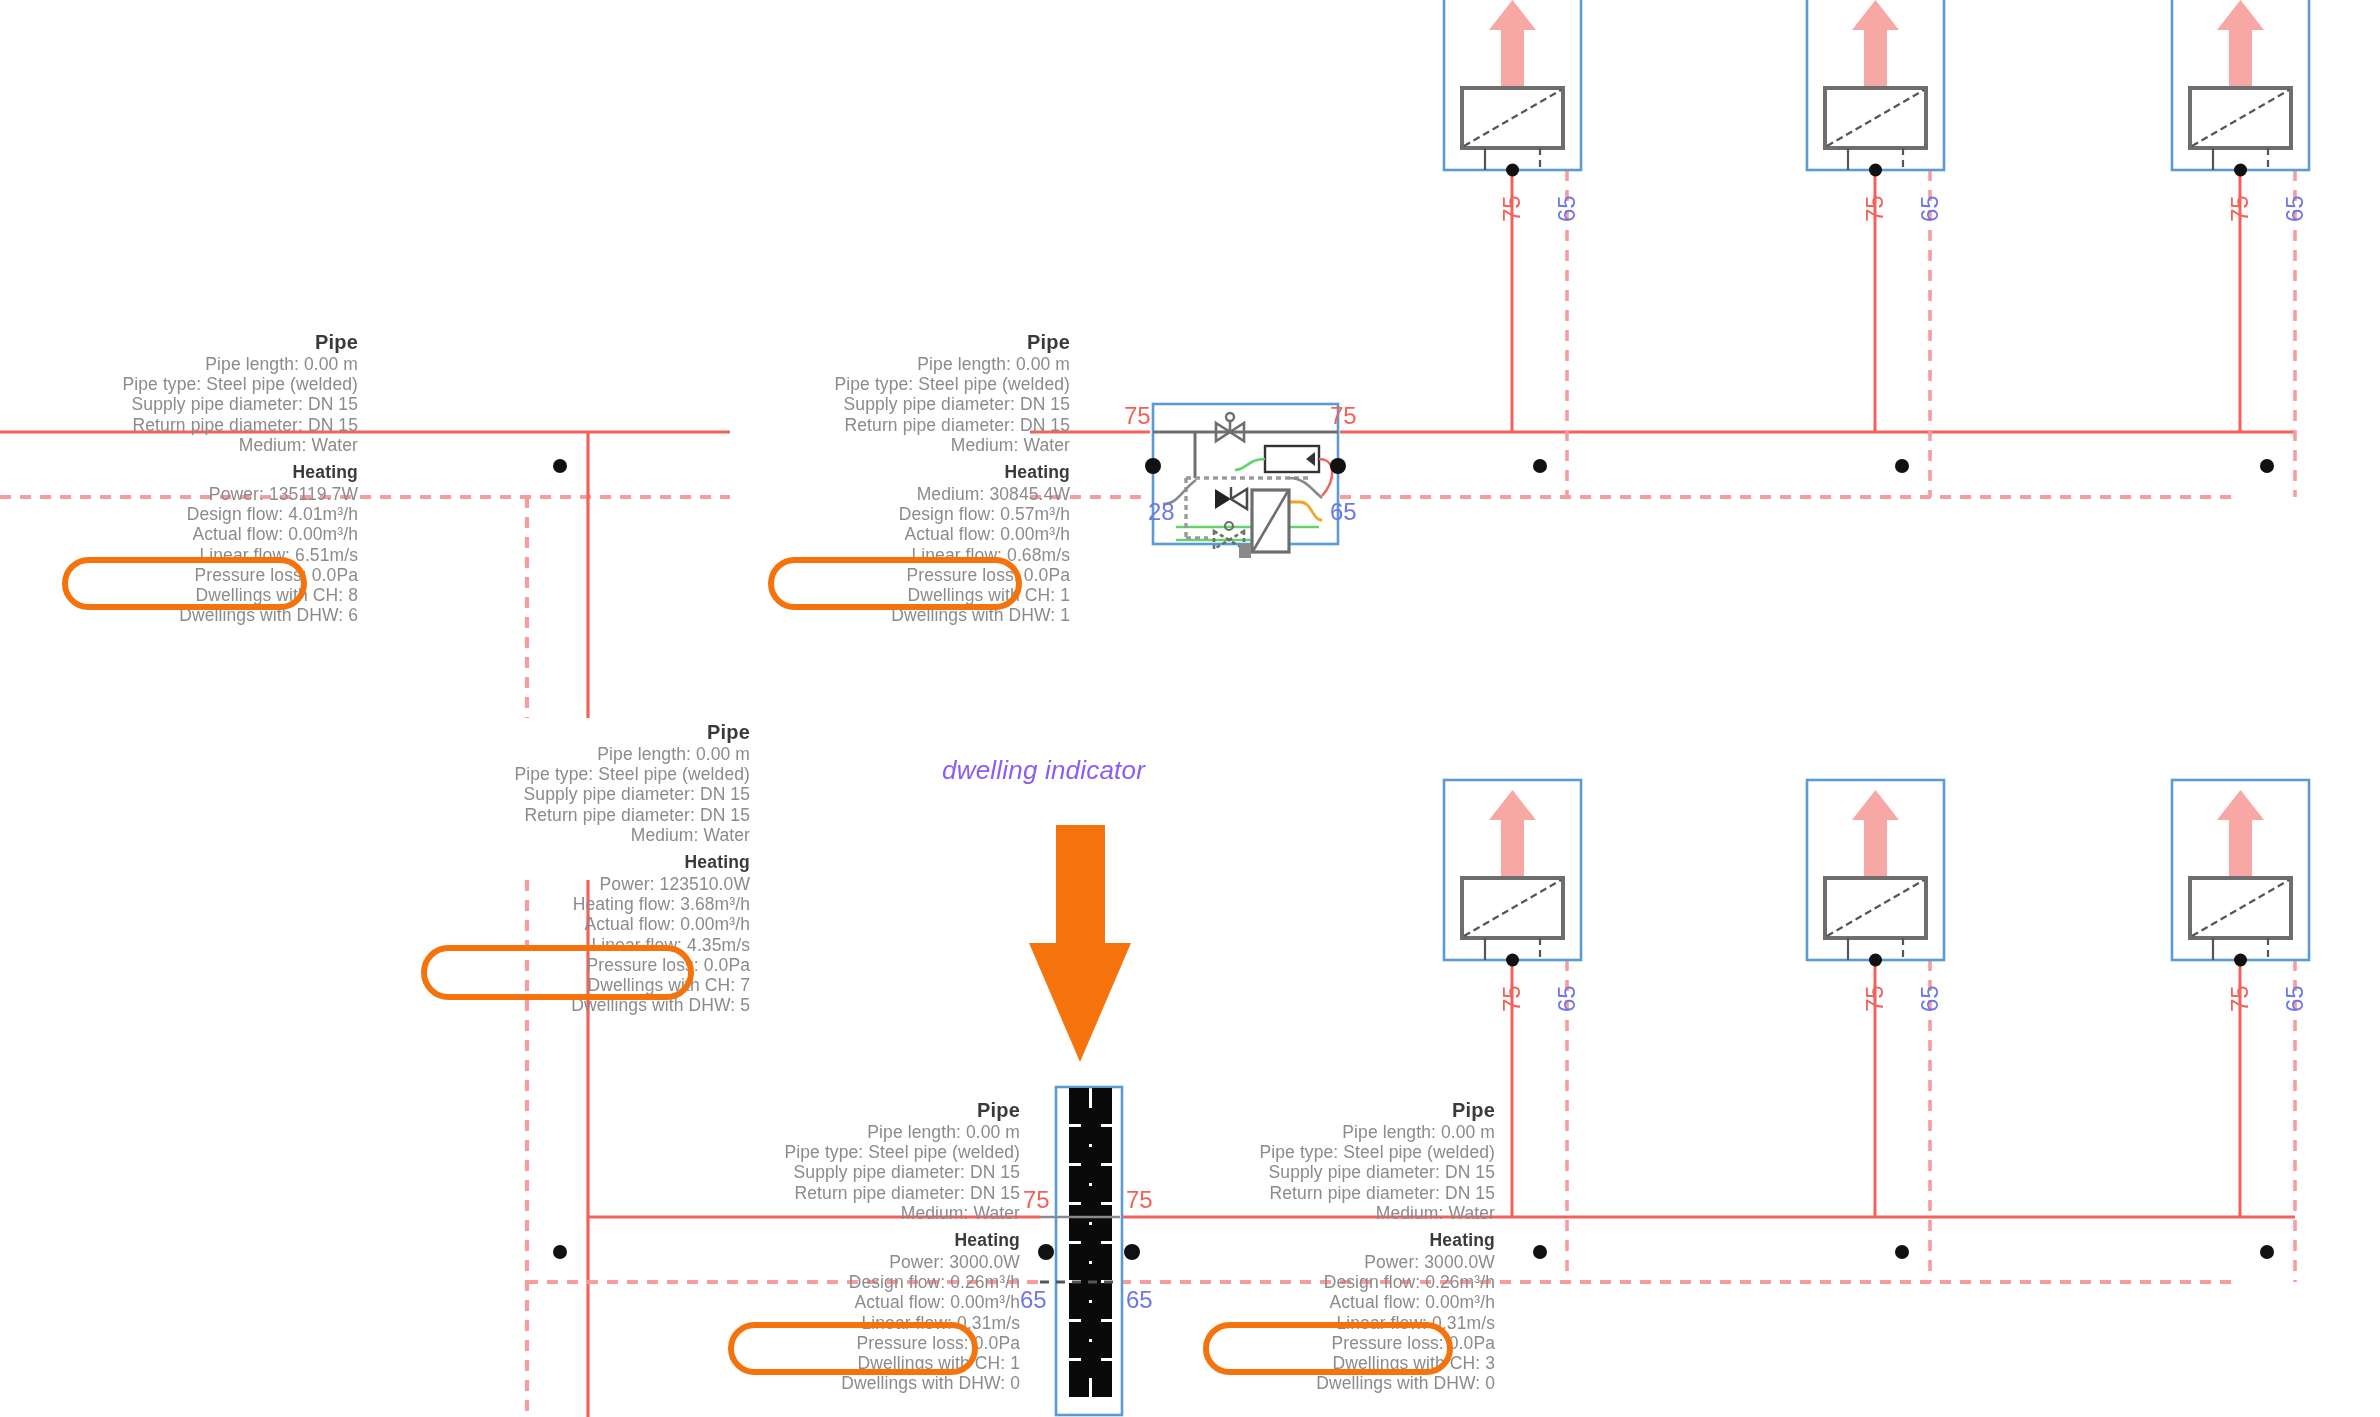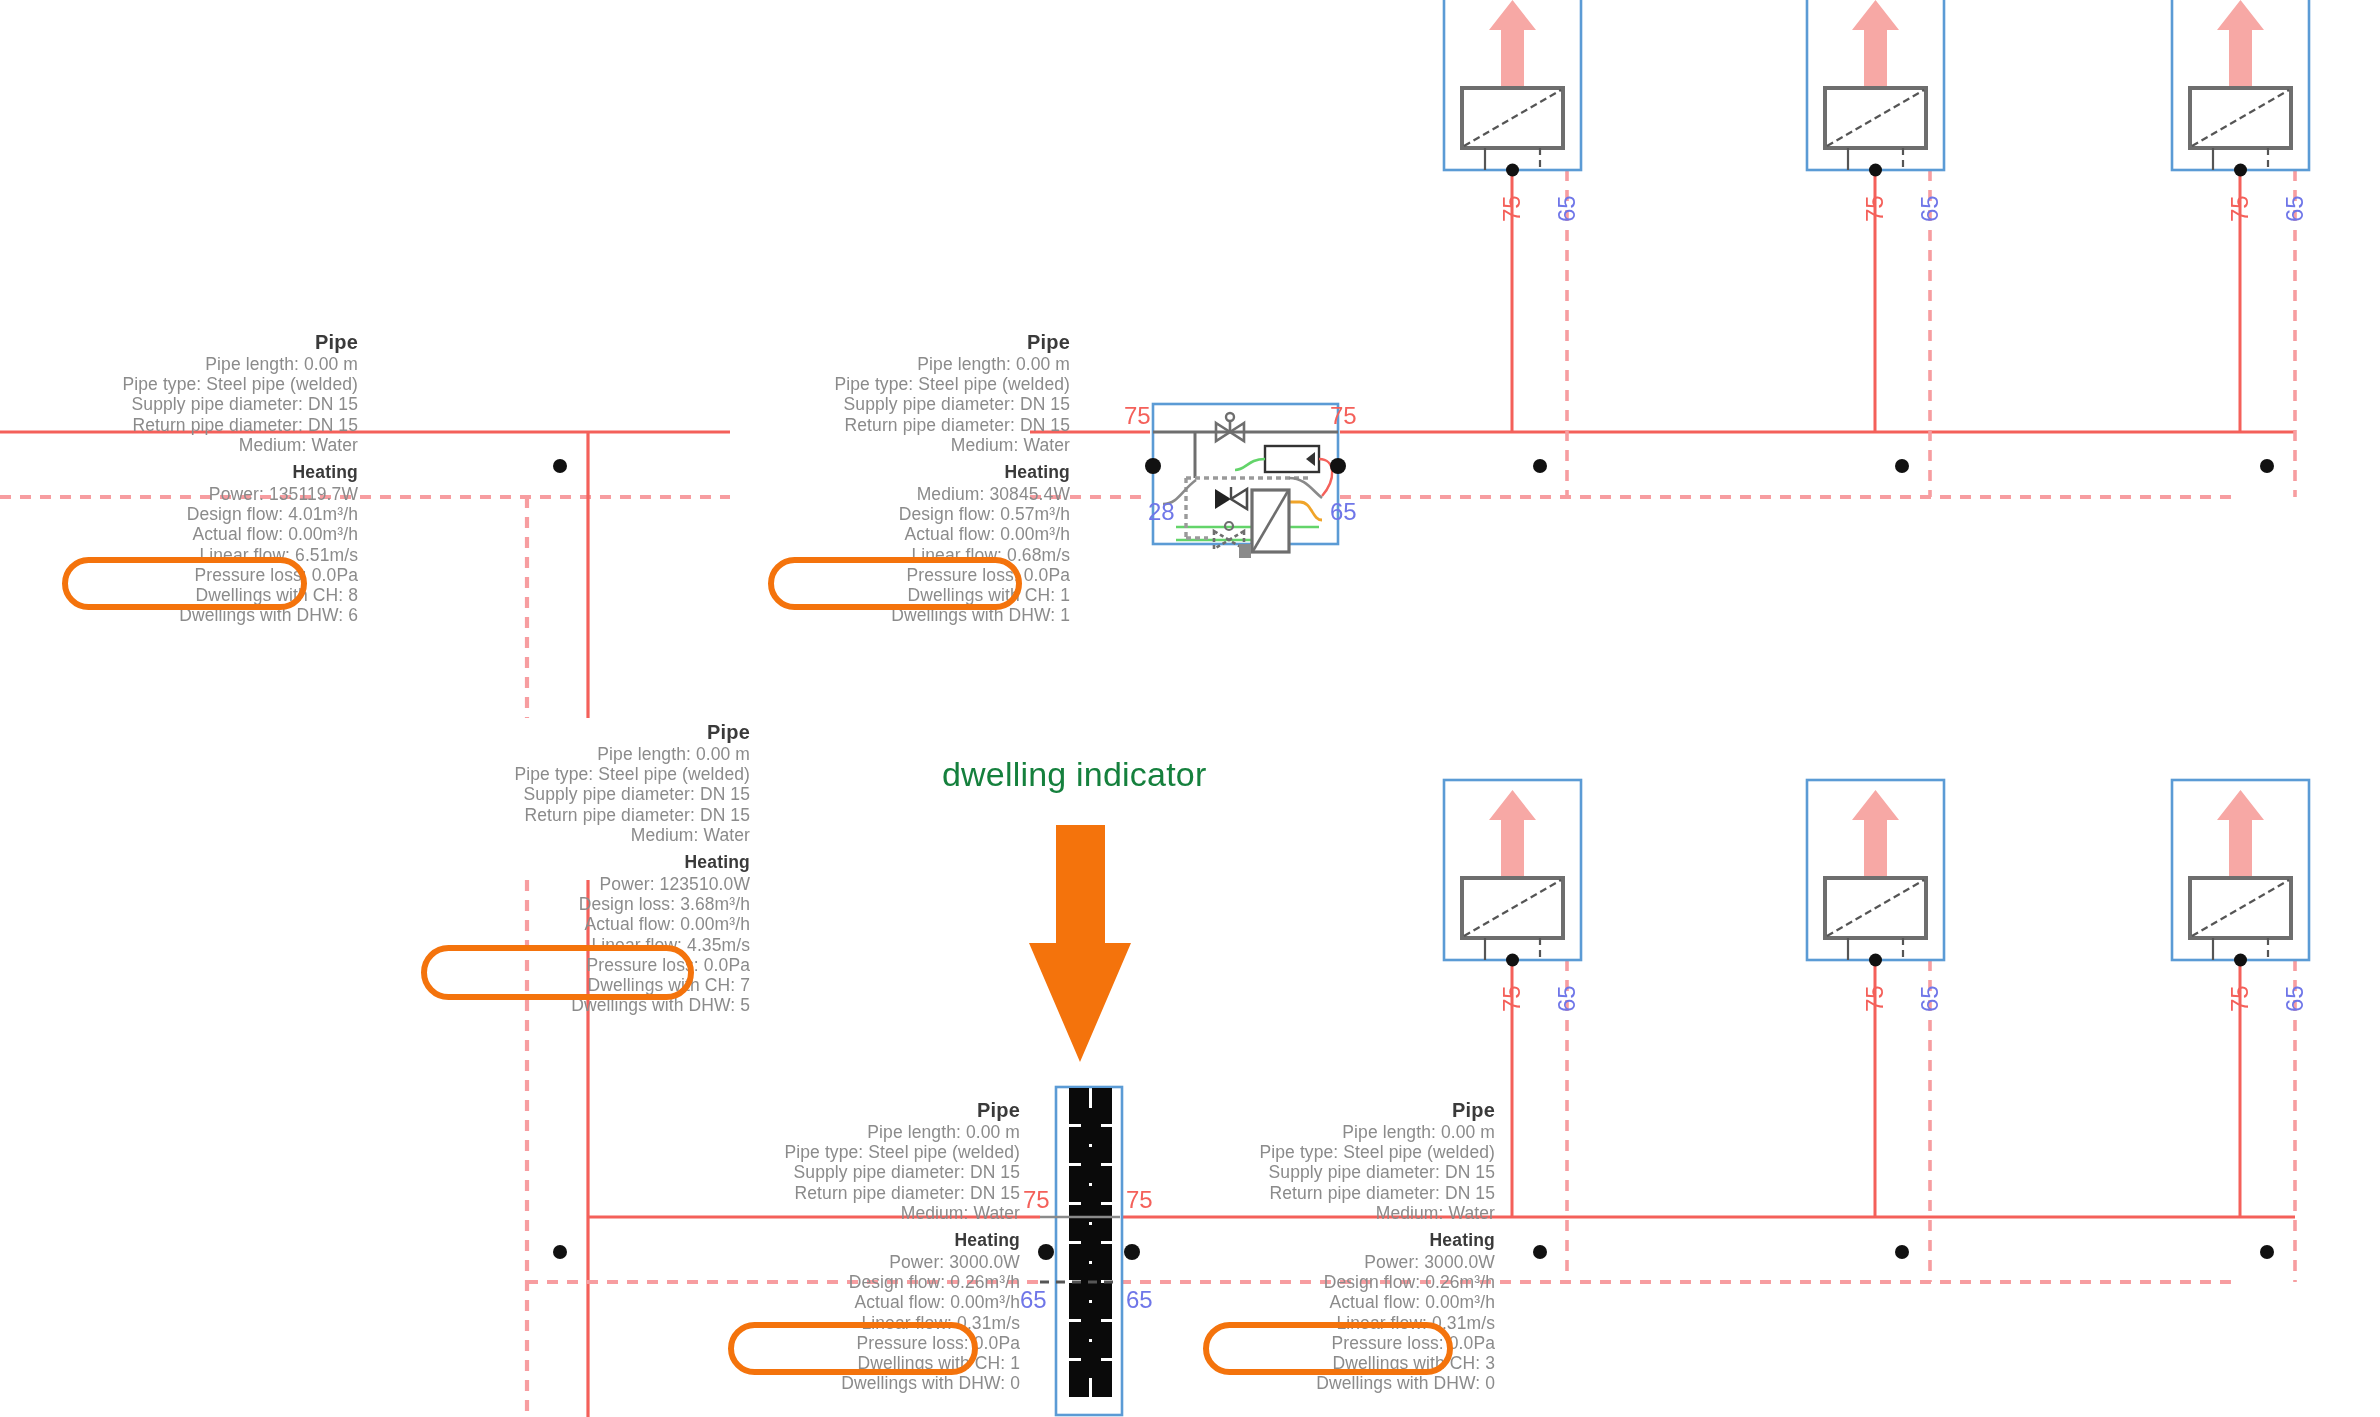--- a/index.html
+++ b/index.html
@@ -42,25 +42,26 @@
     position:absolute;
     border:6px solid #f4730c;
     border-radius:28px;
     box-sizing:border-box;
     pointer-events:none;
   }
 
   
   .callout{
     position:absolute;
-    color:#15803d;
-    font-size:34px;
+    color:#8b5cf6;
+    font-size:26px;
     font-family:"Liberation Sans", sans-serif;
     white-space:nowrap;
     letter-spacing:0.2px;
+    font-style:italic;
   }
 
   
   .temp{
     position:absolute;
     font-size:24px;
     font-family:"Liberation Sans", sans-serif;
     white-space:nowrap;
     line-height:24px;
   }
@@ -313,21 +314,21 @@
   <div class="pipe-label" style="left:430px;top:720px;width:320px;">
     <div class="ttl">Pipe</div>
     <div>Pipe length: 0.00 m</div>
     <div>Pipe type: Steel pipe (welded)</div>
     <div>Supply pipe diameter: DN 15</div>
     <div>Return pipe diameter: DN 15</div>
     <div>Medium: Water</div>
     <div class="gap"></div>
     <div class="sub">Heating</div>
     <div>Power: 123510.0W</div>
-    <div>Design loss: 3.68m³/h</div>
+    <div>Heating flow: 3.68m³/h</div>
     <div>Actual flow: 0.00m³/h</div>
     <div>Linear flow: 4.35m/s</div>
     <div>Pressure loss: 0.0Pa</div>
     <div>Dwellings with CH: 7</div>
     <div>Dwellings with DHW: 5</div>
   </div>
   <div class="ring" style="left:421px;top:945px;width:273px;height:55px;"></div>
 
   <div class="pipe-label" style="left:700px;top:1098px;width:320px;">
     <div class="ttl">Pipe</div>

